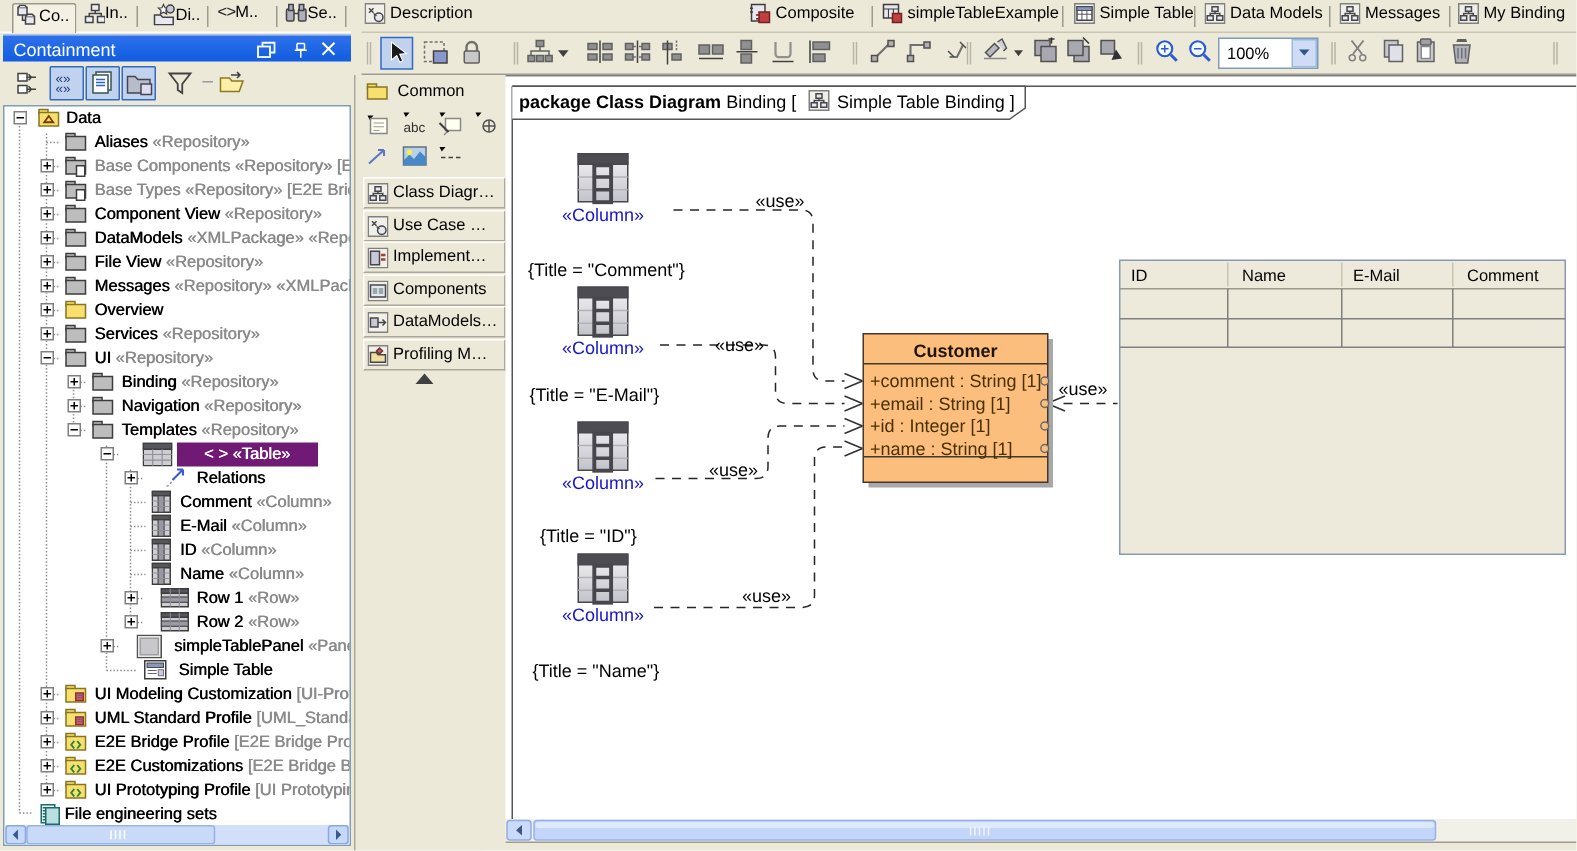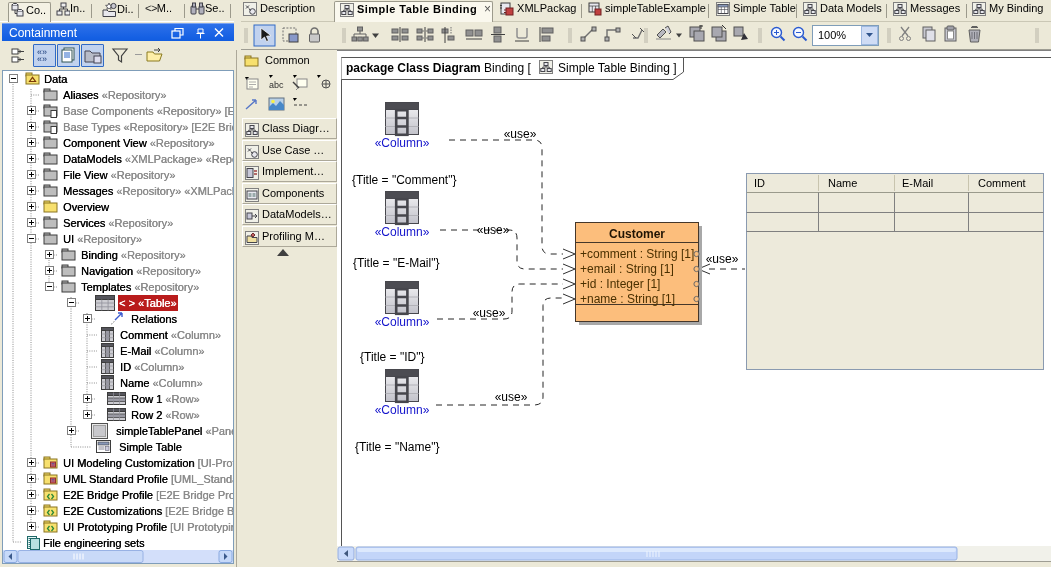--- a/index.html
+++ b/index.html
@@ -13,21 +13,21 @@
 .ltitle{left:2px;top:23px;width:232px;height:31px;background:linear-gradient(180deg,#2e71e9 0%,#1560e3 45%,#0550d2 100%);color:#fff;font-size:12px;line-height:18px;padding-left:7px;border-top:1px solid #7ba2f0}
 
 .ltools{left:2px;top:41px;width:232px;height:29px;background:#ece9d8}
 .tbtn{position:absolute;top:3px;width:23px;height:23px;border:1px solid transparent}
 .tbtn.tog{background:#c1d2ee;border:1px solid #316ac5;border-radius:1px}
 
 .treebox{left:2px;top:70px;width:232px;height:494px;background:#fff;border:1px solid #7f9db9;overflow:hidden}
 .trow{position:absolute;left:0;height:16px;line-height:16px;white-space:nowrap;font-size:11px;text-shadow:.35px 0 0 currentColor}
 .trow .st{color:#8a8a8a}
 .trow .gy{color:#8a8a8a}
-.tsel{background:#b91c1c;color:#fff;padding:0 1px}
+.tsel{background:#701a75;color:#fff;padding:0 18px}
 .ticon{position:absolute;top:0}
 .exp{position:absolute;width:9px;height:9px;border:1px solid #808080;background:#fff;top:3px}
 .exp:before{content:"";position:absolute;left:1px;top:3px;width:5px;height:1px;background:#000}
 .exp.plus:after{content:"";position:absolute;left:3px;top:1px;width:1px;height:5px;background:#000}
 .tx{position:absolute;top:0}
 
 .hscr{position:absolute;left:0;bottom:0;width:230px;height:13px;background:#ecf3fd}
 
 .mtabbar{left:241px;top:0;width:810px;height:22px;background:#ece9d8;border-bottom:1px solid #cac7b5}
 .mtab{position:absolute;top:2px;height:20px;white-space:nowrap;font-size:11px}
@@ -476,26 +476,23 @@
         <rect x="2" y="2.5" width="10" height="9" fill="#fff" stroke="#45454c"></rect>
         <rect x="2" y="2.5" width="10" height="2.5" fill="#8898b8" stroke="#45454c" stroke-width=".6"></rect>
         <path d="M2 7.5 h10 M5.3 5 v6.5 M8.6 5 v6.5" stroke="#45454c" stroke-width=".6"></path>
       </g>
 </defs>
   </svg>
 <div class="abs mtabbar">
   <div class="mtab" style="left:2px"><svg width="14" height="14" style="vertical-align:-3px">
         <use href="#ucdiag"></use>
       </svg> <span style="vertical-align:1px">Description</span></div>
-  <div class="mtab act" style="left:93px;width:159px;padding-left:5px"><svg width="14" height="14" style="vertical-align:-3px">
-        <use href="#cdiag"></use>
-      </svg> <span style="vertical-align:1px;letter-spacing:.45px">Simple Table Binding</span><span style="font-weight:normal;color:#555;margin-left:7px;font-size:12px;vertical-align:1px">×</span></div>
   <div class="mtab" style="left:259px"><svg width="14" height="14" style="vertical-align:-3px">
         <use href="#compo"></use>
-      </svg> <span style="vertical-align:1px">XMLPackag</span></div>
+      </svg> <span style="vertical-align:1px">Composite</span></div>
   <div class="lsep" style="left:340px"></div>
   <div class="mtab" style="left:347px"><svg width="14" height="14" style="vertical-align:-3px">
         <use href="#tblex"></use>
       </svg> <span style="vertical-align:1px">simpleTableExample</span></div>
   <div class="lsep" style="left:467px"></div>
   <div class="mtab" style="left:475px"><svg width="14" height="14" style="vertical-align:-3px">
         <use href="#tbldoc"></use>
       </svg> <span style="vertical-align:1px">Simple Table</span></div>
   <div class="lsep" style="left:555px"></div>
   <div class="mtab" style="left:562px"><svg width="14" height="14" style="vertical-align:-3px">

